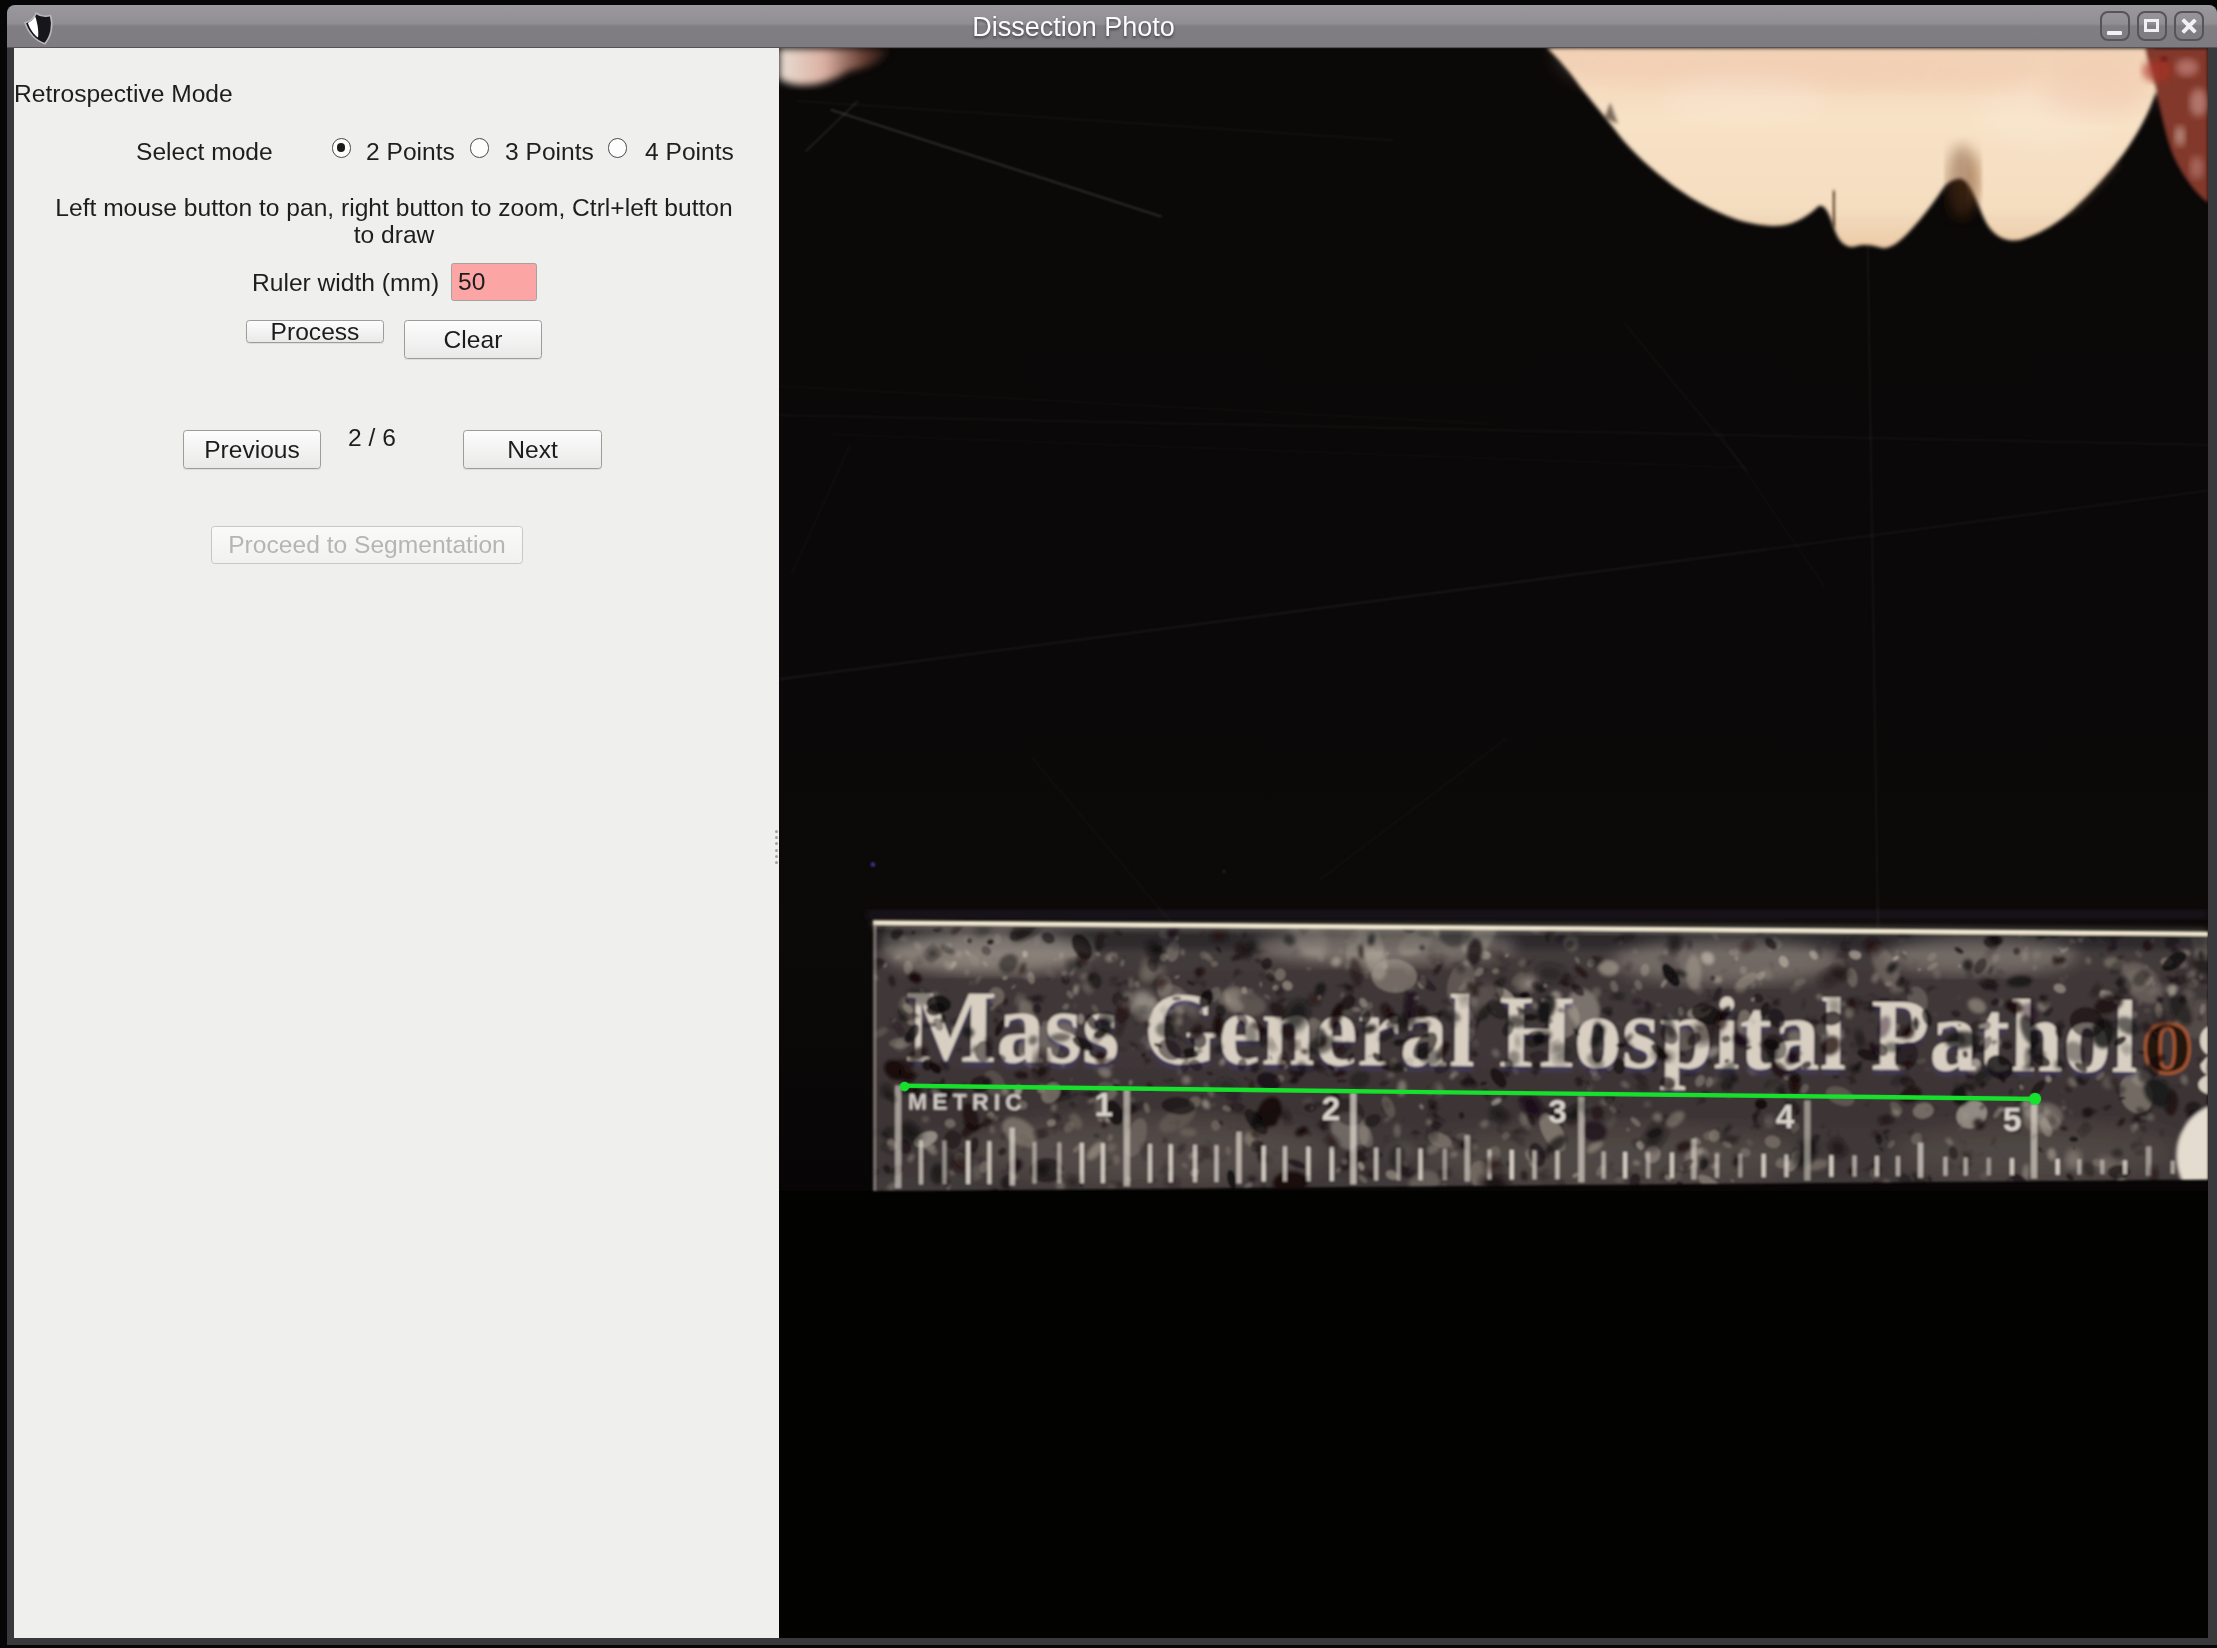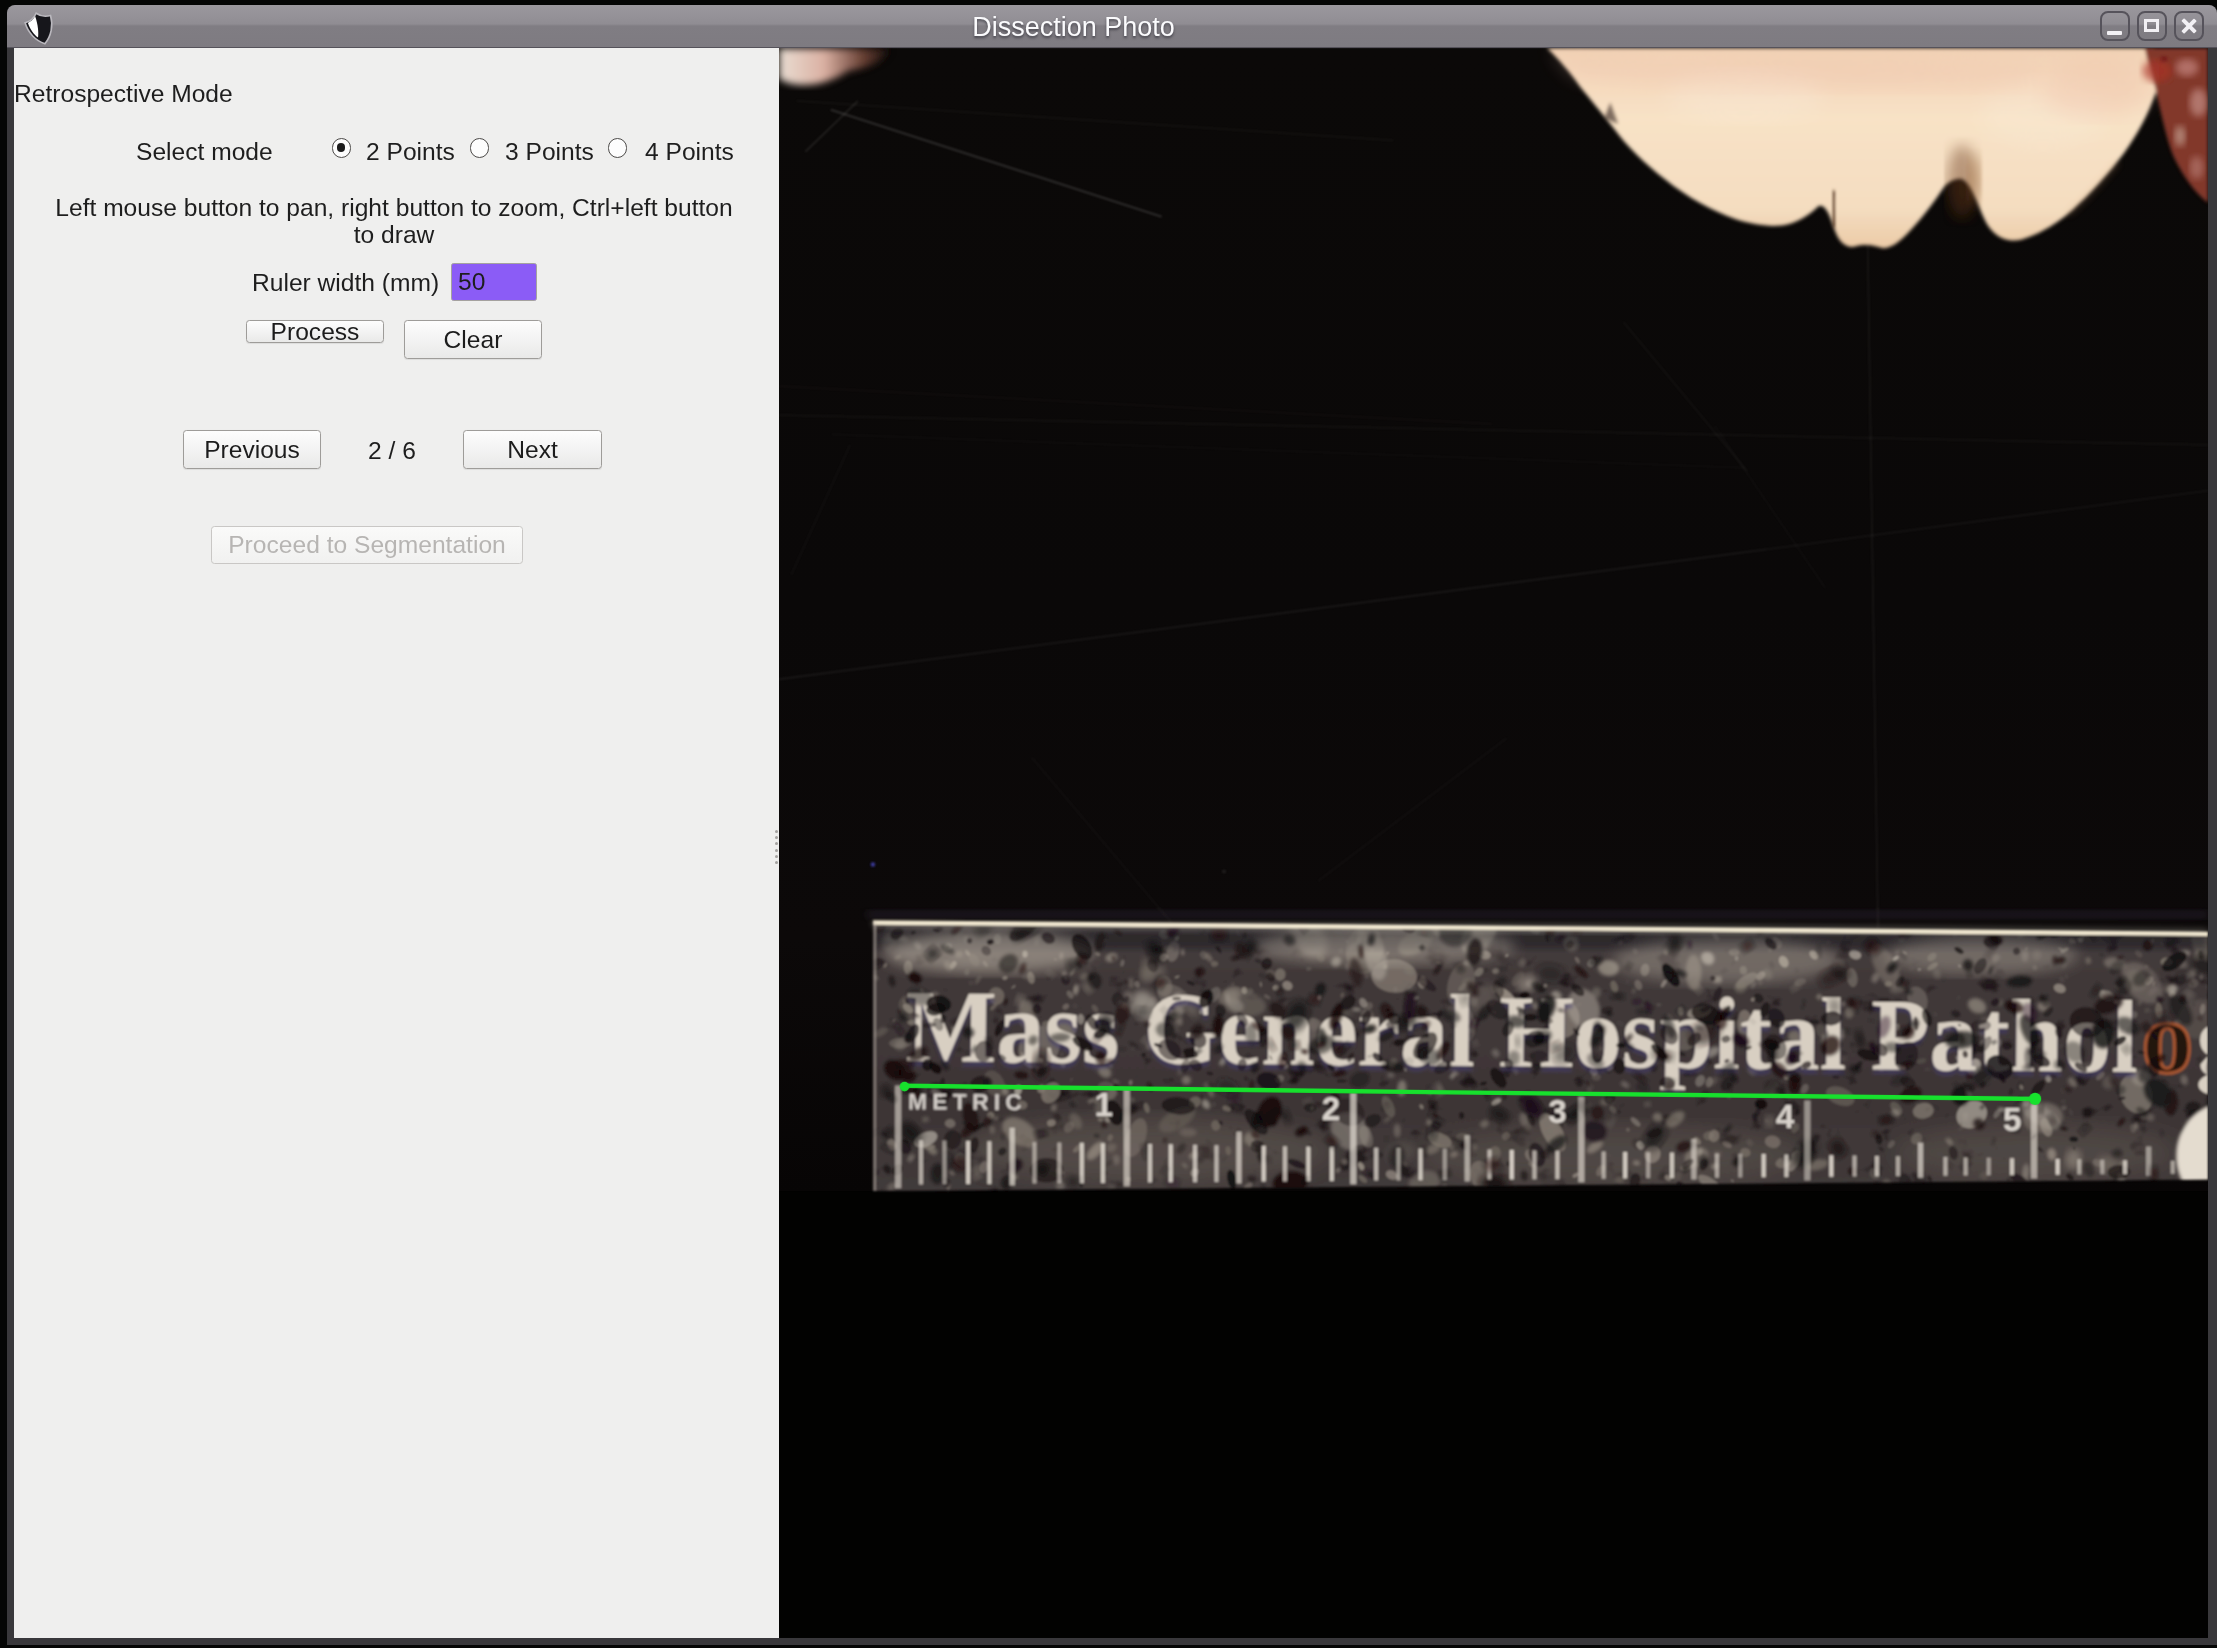--- a/index.html
+++ b/index.html
@@ -17,21 +17,21 @@
 #icon{position:absolute;left:15px;top:3.5px}
 #panel{position:absolute;left:7px;top:43px;width:765px;height:1590px;background:#efefee;color:#1e1e1e;font-size:24.6px}
 #panel .abs{position:absolute}
 .btn{position:absolute;display:flex;align-items:center;justify-content:center;
  background:linear-gradient(180deg,#fdfdfd 0%,#f4f4f4 45%,#e9e9e8 100%);
  border:1.3px solid #9e9c99;border-radius:3.5px;font-size:24.6px;color:#1c1c1c;
  box-shadow:0 0.9px 0.9px rgba(0,0,0,0.08)}
 .btn.dis{background:linear-gradient(180deg,#fafaf9 0%,#f1f1f0 100%);border-color:#c9c7c5;color:#b7b5b3;box-shadow:none}
 .radio{position:absolute;width:19.3px;height:19.3px;border-radius:50%;background:#fdfdfd;border:1.8px solid #4c4a48}
 .radio.sel::after{content:"";position:absolute;left:3.5px;top:3.5px;width:8.8px;height:8.8px;border-radius:50%;background:#1b1b1b}
-#rulerin{position:absolute;left:437px;top:215px;width:86px;height:38px;background:#8b5cf6;border:1.3px solid #a5a29f;border-radius:2.6px;font-size:24.6px;padding-left:6.1px;display:flex;align-items:center}
+#rulerin{position:absolute;left:437px;top:215px;width:86px;height:38px;background:#fca5a5;border:1.3px solid #a5a29f;border-radius:2.6px;font-size:24.6px;padding-left:6.1px;display:flex;align-items:center}
 .dot{position:absolute;left:761px;width:3.1px;height:3.1px;border-radius:50%;background:#a3a19f}
 #photo{position:absolute;left:772px;top:43px}
 </style></head>
 <body>
 <div id="win">
  <div id="tbar">
   <svg id="icon" width="37" height="39" viewBox="0 0 42 44">
     <g transform="rotate(-16 21 22)">
     <path d="M21,4 C17,9 11,11 6,11 C6,23 12,34 21,40 C30,34 36,23 36,11 C31,11 25,9 21,4 Z" fill="#16161b" stroke="#bab8be" stroke-width="1.8"></path>
     <path d="M19,7 C16,10 12,11.5 9,12 C9.5,20 12,27 15.5,31 C17.8,26 19.5,17 19,7 Z" fill="#ffffff"></path>
@@ -57,21 +57,21 @@
   <div class="radio" style="left:456px;top:90px"></div>
   <div class="abs" style="left:491px;top:90px">3 Points</div>
   <div class="radio" style="left:594px;top:90px"></div>
   <div class="abs" style="left:631px;top:90px">4 Points</div>
   <div class="abs" style="left:0;top:146px;width:760px;text-align:center;line-height:27px">Left mouse button to pan, right button to zoom, Ctrl+left button<br>to draw</div>
   <div class="abs" style="left:238px;top:221px">Ruler width (mm)</div>
   <div id="rulerin">50</div>
   <div class="btn" style="left:232px;top:272px;width:138px;height:23px">Process</div>
   <div class="btn" style="left:390px;top:272px;width:138px;height:39px">Clear</div>
   <div class="btn" style="left:169px;top:382px;width:138px;height:39px">Previous</div>
-  <div class="abs" style="left:334px;top:389px;width:88px;text-align:center">2 / 6</div>
+  <div class="abs" style="left:334px;top:376px;width:88px;">2 / 6</div>
   <div class="btn" style="left:449px;top:382px;width:139px;height:39px">Next</div>
   <div class="btn dis" style="left:197px;top:478px;width:312px;height:38px">Proceed to Segmentation</div>
   <div class="dot" style="top:782px"></div>
       <div class="dot" style="top:788px"></div>
   <div class="dot" style="top:794px"></div>
       <div class="dot" style="top:801px"></div>
   <div class="dot" style="top:807px"></div>
       <div class="dot" style="top:813px"></div>
  </div>
  <svg id="photo" width="1429" height="1590" viewBox="0 0 1628 1811">

